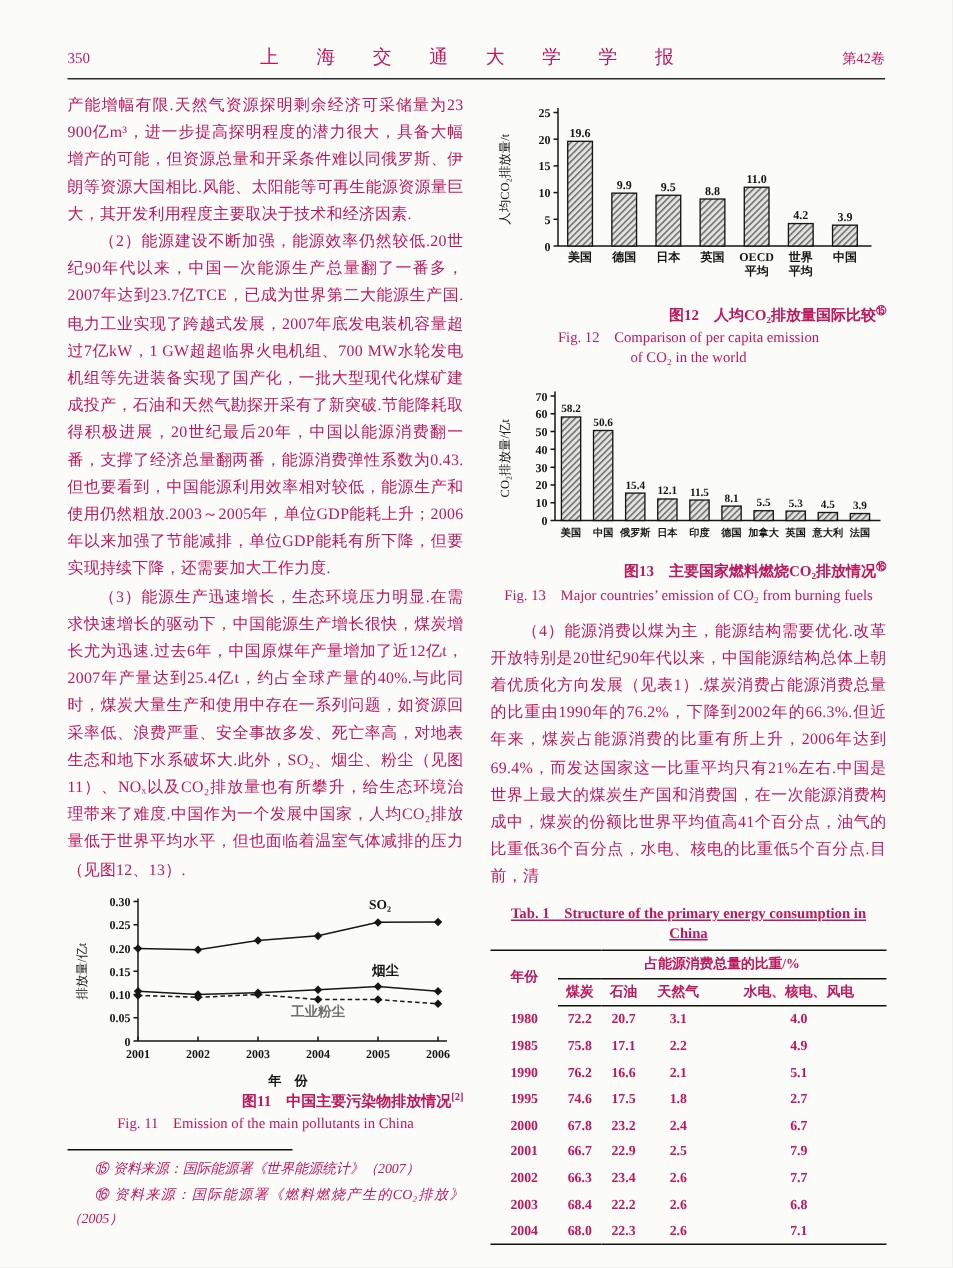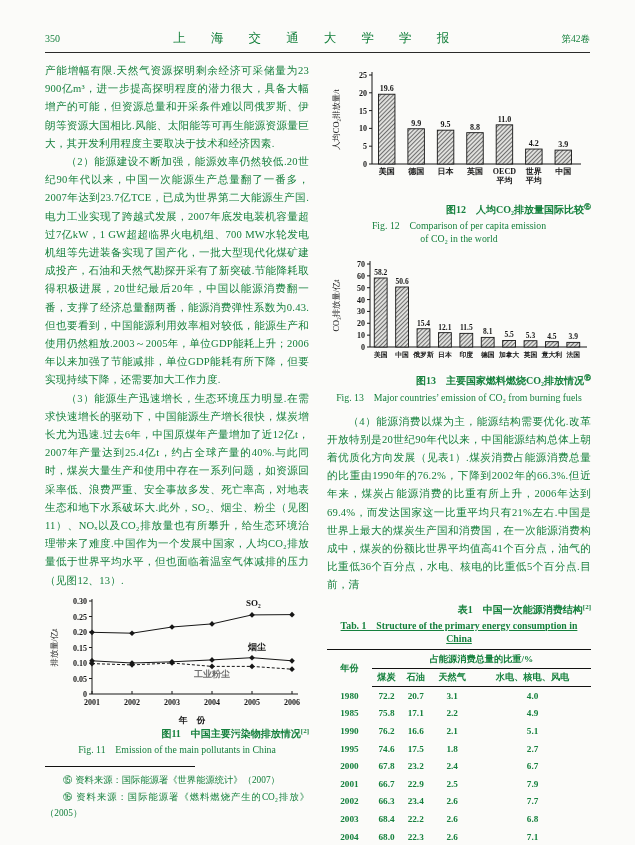--- a/index.html
+++ b/index.html
@@ -1,17 +1,17 @@
 <!DOCTYPE html>
 <html><head>
 <meta charset="utf-8">
 <style>
   html,body{margin:0;padding:0;background:#e8e8e4;}
   .page{position:relative;width:635px;height:845px;margin:0 auto;background:#fbfbf9;
-        font-family:"Liberation Serif","DejaVu Serif",serif;color:#15803d;
+        font-family:"Liberation Serif","DejaVu Serif",serif;color:#be185d;
         box-sizing:border-box;padding:30px 45px 0 45px;overflow:hidden;}
   
   .hdr{display:flex;align-items:baseline;justify-content:space-between;
        border-bottom:1.2px solid #2a2a2a;padding-bottom:5px;}
   .hdr .pgnum{font-size:10px;}
   .hdr .jtitle{font-size:12.5px;letter-spacing:11px;font-weight:normal;transform:translateX(6px);}
   .hdr .vol{font-size:9.5px;}
   
   .cols{display:flex;gap:18px;padding-top:9px;}
   .col{width:264px;flex:0 0 264px;}
@@ -21,21 +21,21 @@
   sup{font-size:7px;}
   
   figure{margin:0;padding:0;text-align:center;}
   .cap-zh{font-size:10px;font-weight:bold;text-align:right;margin-top:2px;}
   .cap-en{font-size:9.8px;text-align:center;margin-top:2px;line-height:13px;}
   .cap-en.bold{font-weight:bold;text-decoration:underline;}
   svg{display:block;margin:0 auto;}
   
   .fnblock{margin-top:10px;}
   .fnrule{width:150px;border-top:1px solid #111;margin:2px 0 5px 0;}
-  .fn{font-size:9.3px;line-height:16.5px;text-align:justify;margin:0;}
+  .fn{font-size:9.3px;line-height:16.5px;text-align:justify;margin:0;font-style:italic;}
   .fn .mk{font-size:9.3px;padding:0 3px 0 18px;}
   
   .tblock{margin-top:8px;}
   table{width:100%;border-collapse:collapse;font-size:9.2px;margin-top:4px;}
   th,td{font-weight:bold;padding:0;text-align:center;}
   thead tr.gr th{border-top:1.4px solid #111;height:18px;}
   th.span4{border-bottom:0.8px solid #111;}
   thead tr.sub th{border-bottom:0.8px solid #111;height:17px;}
   tbody td{height:17.6px;}
   tbody tr:last-child td{border-bottom:1.4px solid #111;}
@@ -247,21 +247,20 @@
           </svg>
         <figcaption>
           <div class="cap-zh"><span>图13　主要国家燃料燃烧CO₂排放情况</span><sup>⑯</sup></div>
           <div class="cap-en">Fig. 13　Major countries’ emission of CO₂ from burning fuels</div>
         </figcaption>
       </figure>
 
       <p class="para ind" style="margin-top:9px;">（4）能源消费以煤为主，能源结构需要优化.改革开放特别是20世纪90年代以来，中国能源结构总体上朝着优质化方向发展（见表1）.煤炭消费占能源消费总量的比重由1990年的76.2%，下降到2002年的66.3%.但近年来，煤炭占能源消费的比重有所上升，2006年达到69.4%，而发达国家这一比重平均只有21%左右.中国是世界上最大的煤炭生产国和消费国，在一次能源消费构成中，煤炭的份额比世界平均值高41个百分点，油气的比重低36个百分点，水电、核电的比重低5个百分点.目前，清</p>
 
       <div class="tblock">
-        <div class="cap-zh"><span>表1　中国一次能源消费结构</span><sup>[2]</sup></div>
         <div class="cap-en bold">Tab. 1　Structure of the primary energy consumption in China</div>
         <table>
           <thead>
             <tr class="gr">
               <th class="year" rowspan="2">年份</th>
               <th class="span4" colspan="4">占能源消费总量的比重/%</th>
             </tr>
             <tr class="sub">
               <th>煤炭</th>
               <th>石油</th>

